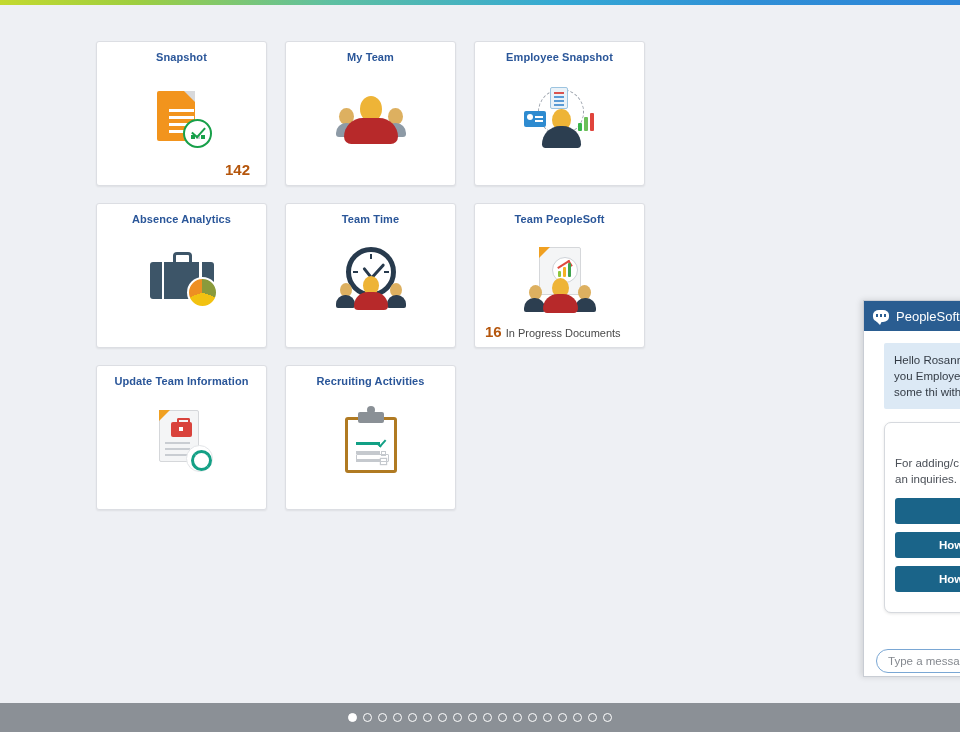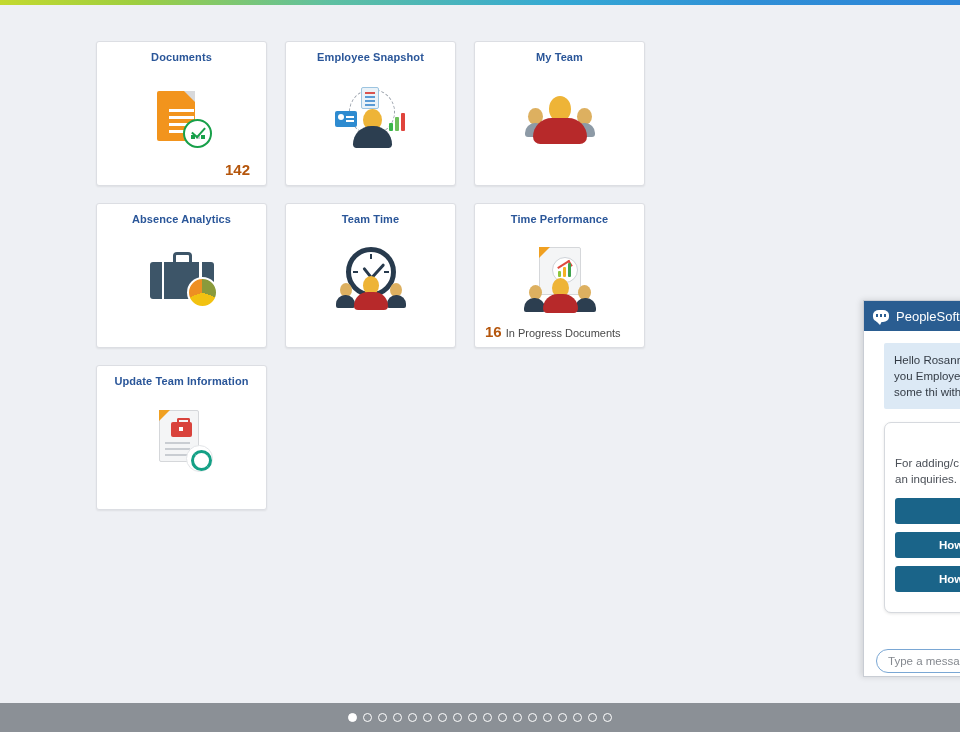--- a/index.html
+++ b/index.html
@@ -714,36 +714,50 @@
 <div id="app">
 
   <div class="gradient-bar"></div>
 
 
   <div class="tile-grid">
 
     <div class="tile-row">
 
       <div class="tile">
-        <div class="tile-title">Documents</div>
+        <div class="tile-title">Snapshot</div>
         <div class="tile-art">
           <div class="art ic-approvals">
             <div class="doc-orange">
                 <div class="doc-lines"></div>
               </div>
             <div class="check-circle">
                 <div class="check-bars"></div>
               </div>
           </div>
         </div>
         <div class="tile-footer right">
           <span class="count-big">142</span>
         </div>
       </div>
 
+
+      <div class="tile">
+        <div class="tile-title">My Team</div>
+        <div class="tile-art">
+          <div class="art ic-team">
+            <div class="mt-side-head l"></div>
+              <div class="mt-side-head r"></div>
+            <div class="mt-side-body l"></div>
+              <div class="mt-side-body r"></div>
+            <div class="mt-main-head"></div>
+            <div class="mt-main-body"></div>
+          </div>
+        </div>
+      </div>
 
       <div class="tile">
         <div class="tile-title">Employee Snapshot</div>
         <div class="tile-art">
           <div class="art ic-snapshot">
             <div class="sn-ring"></div>
             <div class="sn-doc">
                 <i></i>
               </div>
             <div class="sn-idcard">
@@ -753,34 +767,20 @@
                 <span class="b1"></span>
                 <span class="b2"></span>
                 <span class="b3"></span>
               </div>
             <div class="sn-head"></div>
             <div class="sn-body"></div>
           </div>
         </div>
       </div>
 
-      <div class="tile">
-        <div class="tile-title">My Team</div>
-        <div class="tile-art">
-          <div class="art ic-team">
-            <div class="mt-side-head l"></div>
-              <div class="mt-side-head r"></div>
-            <div class="mt-side-body l"></div>
-              <div class="mt-side-body r"></div>
-            <div class="mt-main-head"></div>
-            <div class="mt-main-body"></div>
-          </div>
-        </div>
-      </div>
-
     </div>
 
     <div class="tile-row">
 
       <div class="tile">
         <div class="tile-title">Absence Analytics</div>
         <div class="tile-art">
           <div class="art ic-absence">
             <div class="bc-handle"></div>
             <div class="bc-body"></div>
@@ -807,21 +807,21 @@
               <div class="tm-head r"></div>
             <div class="tm-body l"></div>
               <div class="tm-body r"></div>
             <div class="tm-chead"></div>
             <div class="tm-cbody"></div>
           </div>
         </div>
       </div>
 
       <div class="tile">
-        <div class="tile-title">Time Performance</div>
+        <div class="tile-title">Team PeopleSoft</div>
         <div class="tile-art">
           <div class="art ic-perf">
             <div class="pf-doc"></div>
             <div class="pf-chart-circle">
               <div class="pf-arrow"></div>
               <span class="c1"></span>
                 <span class="c2"></span>
                 <span class="c3"></span>
             </div>
             <div class="pf-head l"></div>
@@ -850,20 +850,35 @@
             <div class="up-doc"></div>
             <div class="up-case">
                 <i></i>
               </div>
             <div class="up-lines"></div>
             <div class="up-refresh"></div>
           </div>
         </div>
       </div>
 
+      <div class="tile">
+        <div class="tile-title">Recruiting Activities</div>
+        <div class="tile-art">
+          <div class="art ic-recruit">
+            <div class="cb-frame">
+              <div class="cb-line-green"></div>
+              <div class="cb-check"></div>
+              <div class="cb-line-gray"></div>
+              <div class="cb-box"></div>
+              <div class="cb-field"></div>
+            </div>
+            <div class="cb-clip"></div>
+          </div>
+        </div>
+      </div>
 
       <div class="tile-placeholder"></div>
       <div class="tile-placeholder"></div>
 
     </div>
 
   </div>
 
   <div class="chat-panel">
 

